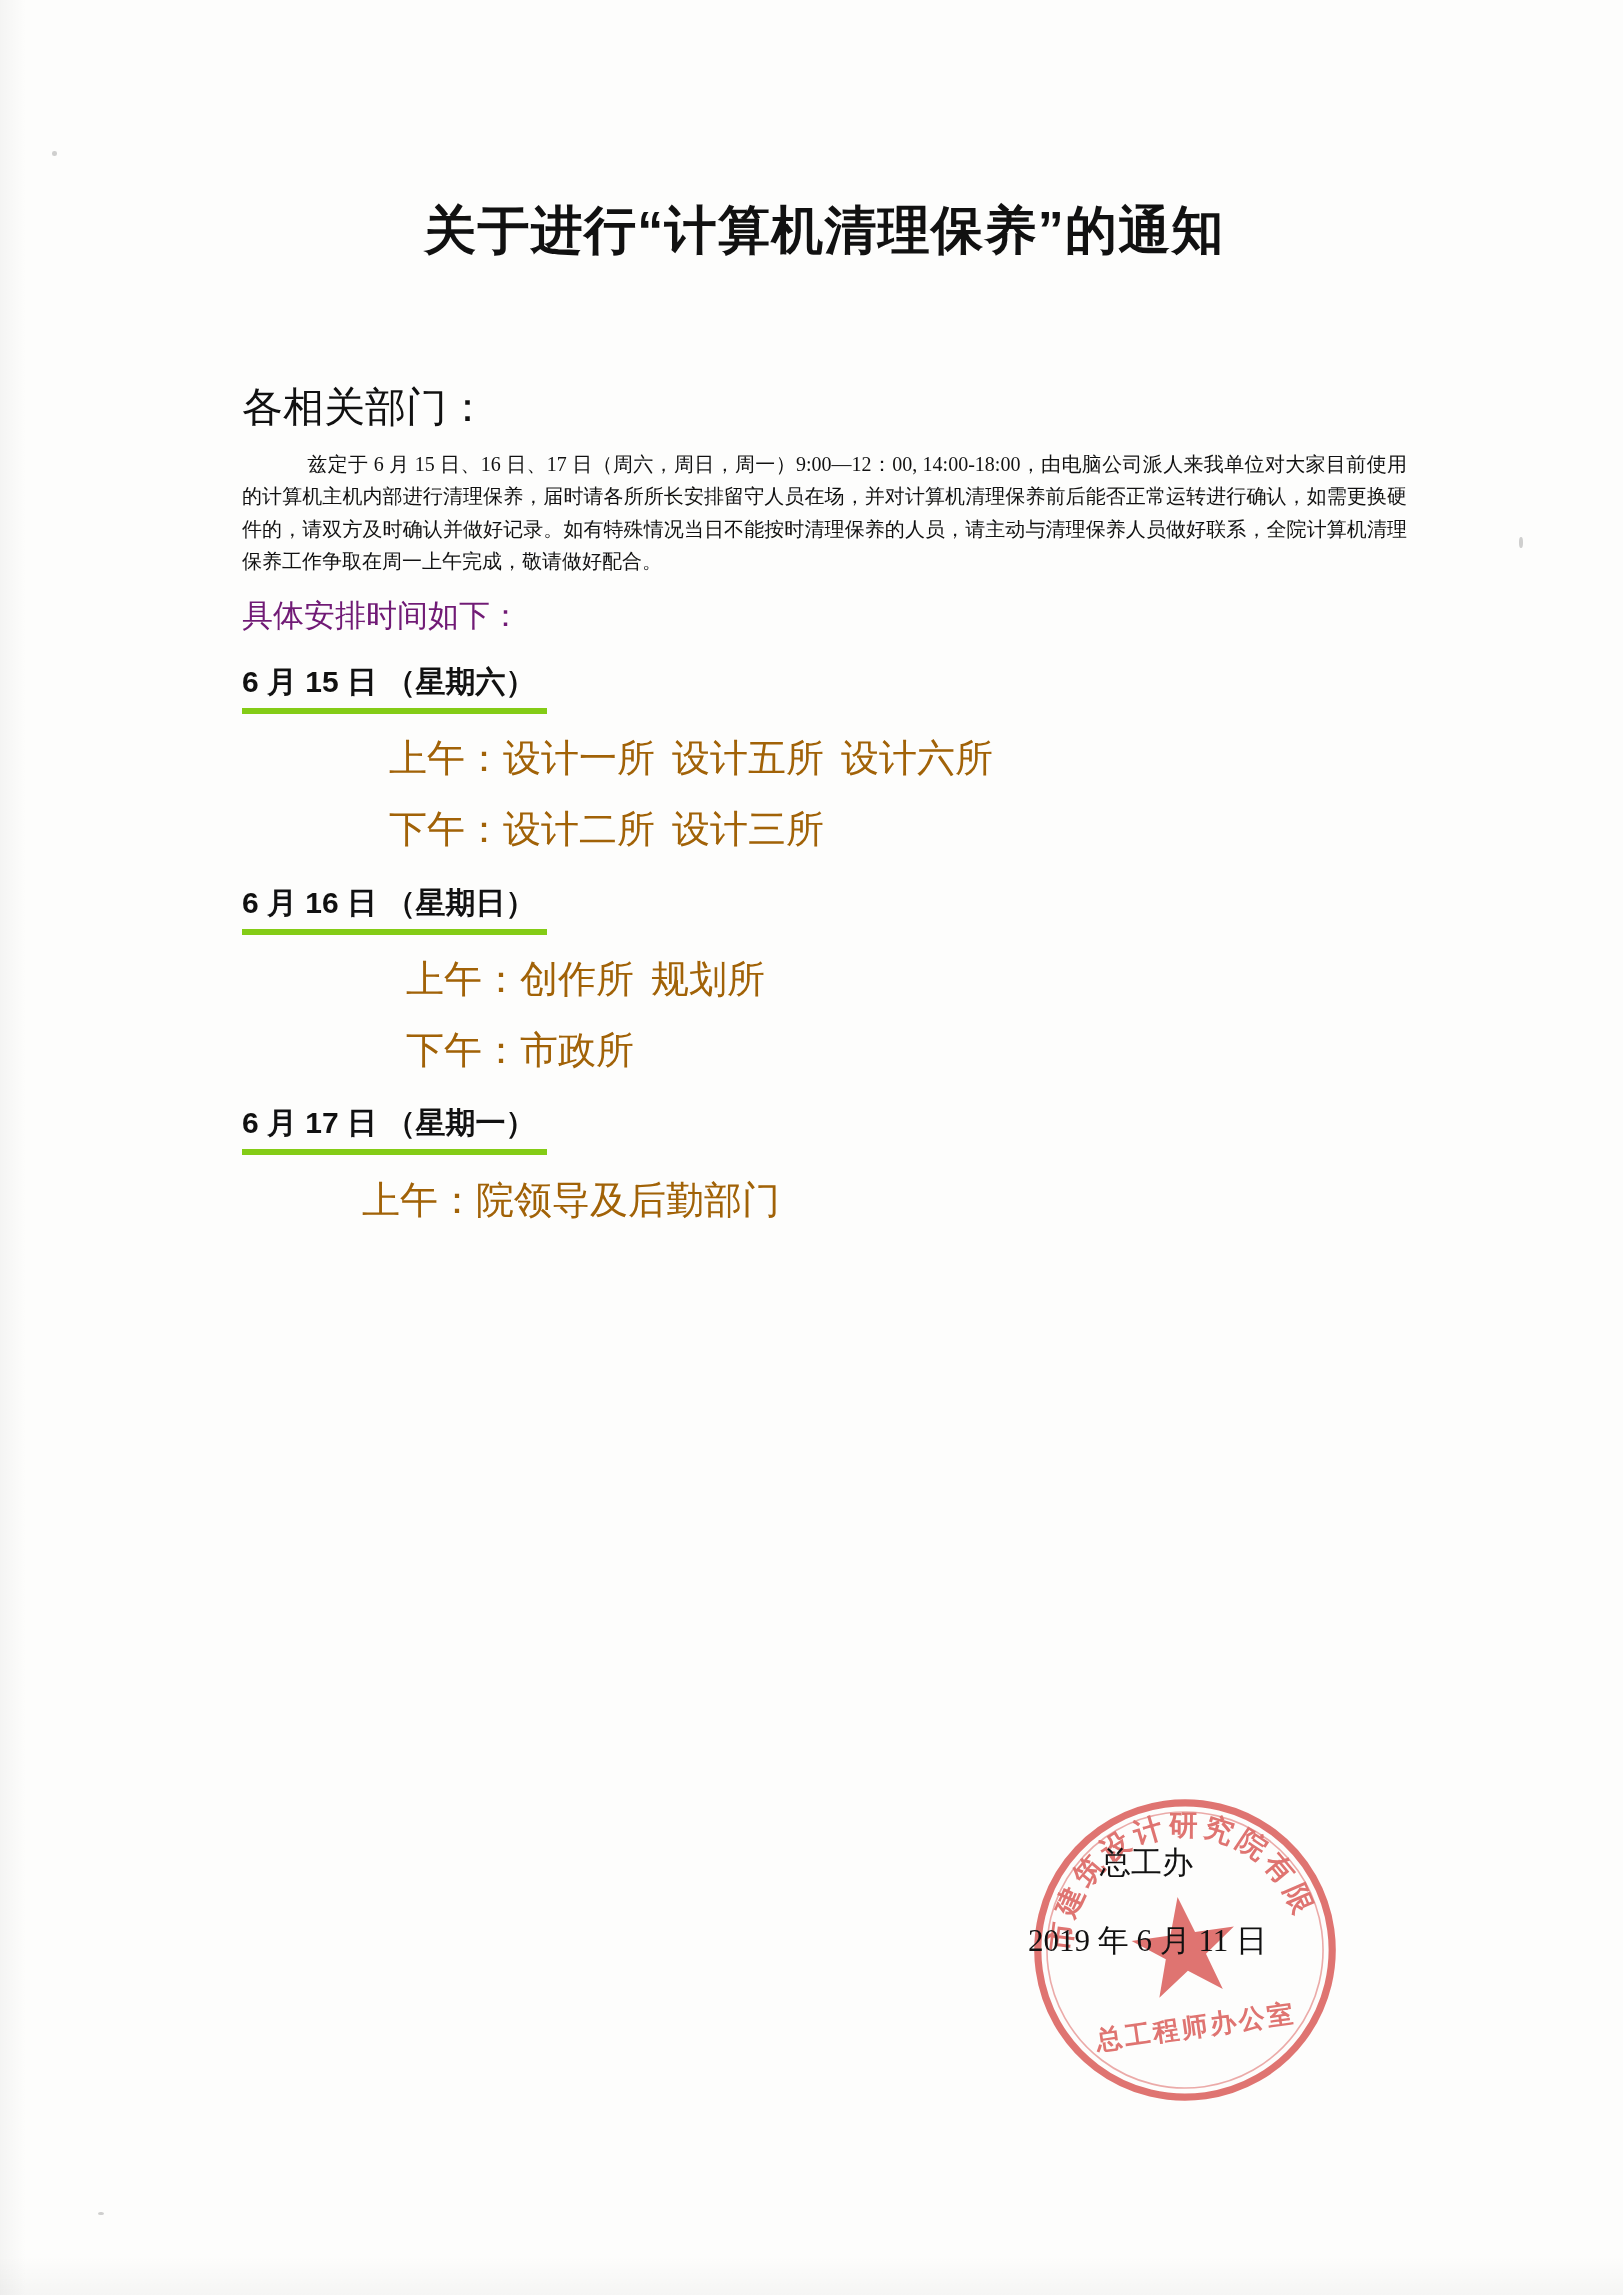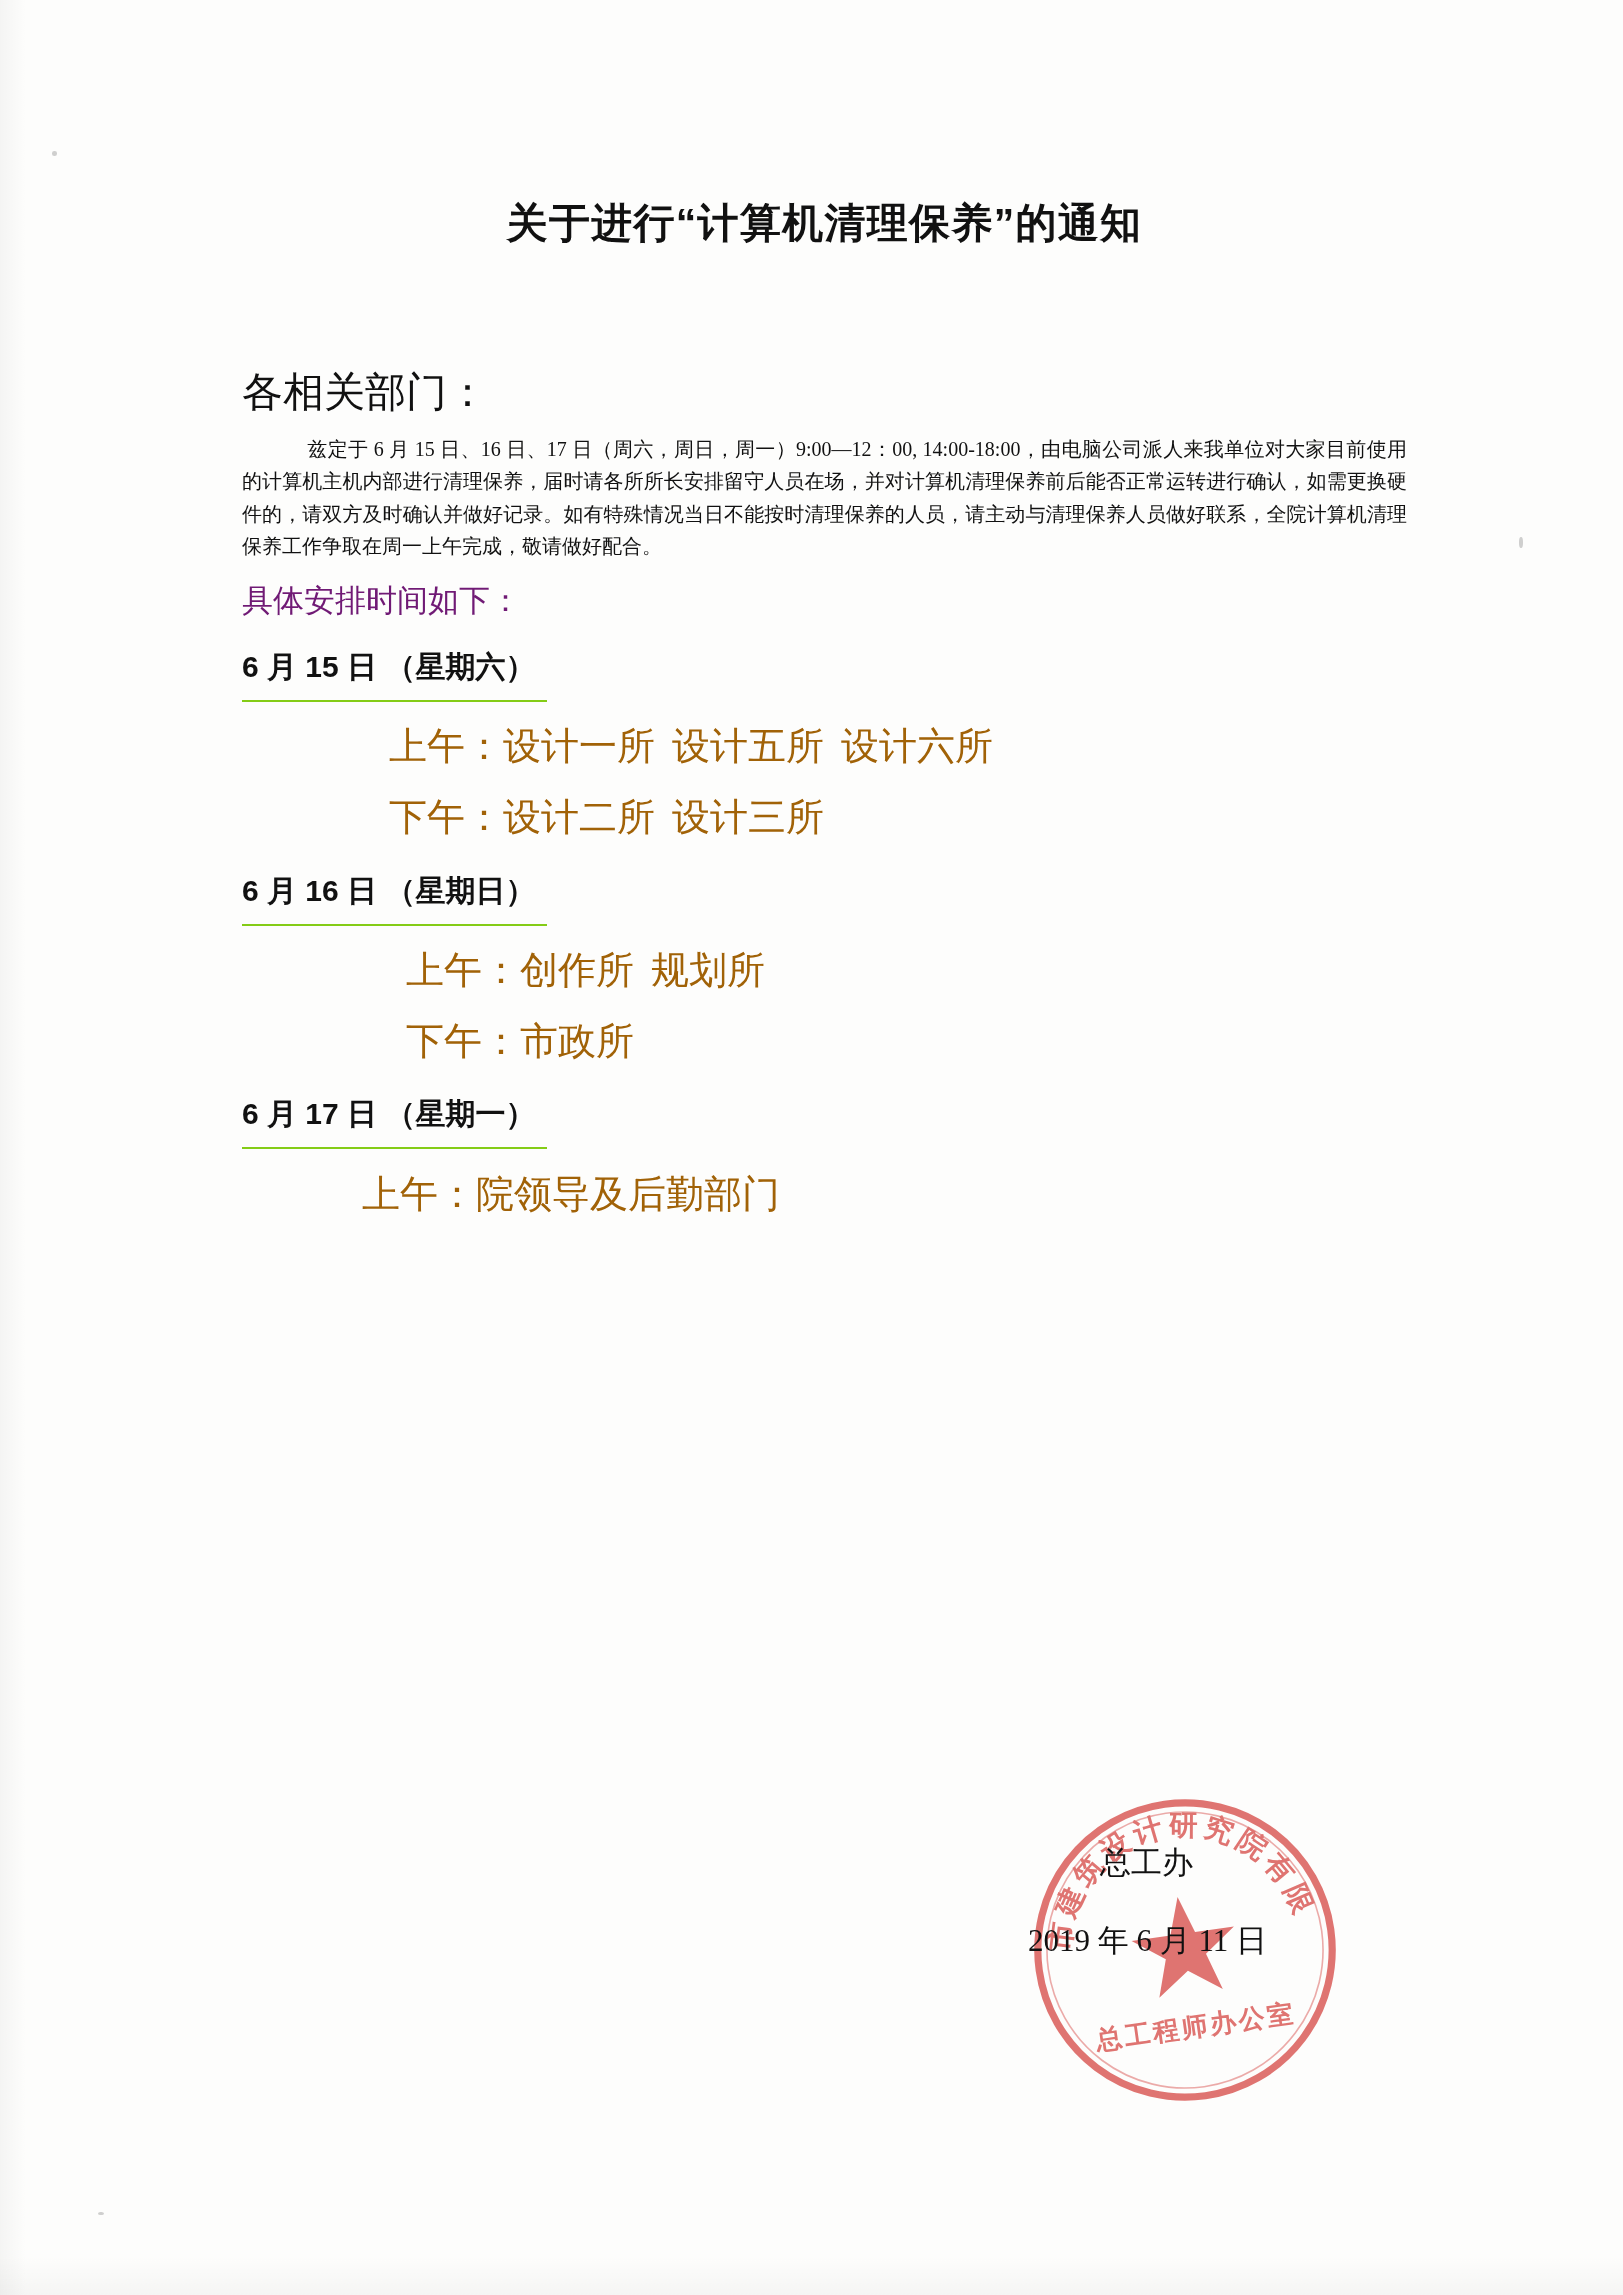--- a/index.html
+++ b/index.html
@@ -44,21 +44,21 @@
     position: absolute;
     left: 242px;
     top: 0;
     width: 1165px;
   }
 
   .doc-title {
     text-align: center;
     font-family: "Liberation Sans", "DejaVu Sans", sans-serif;
     font-weight: bold;
-    font-size: 41px;
+    font-size: 52px;
     letter-spacing: 1.3px;
     margin-top: 196px;
     color: #111;
   }
 
   .salutation {
     margin-top: 121px;
     font-size: 41px;
     line-height: 1.0;
     color: #111;
@@ -86,22 +86,22 @@
 
   .date-head {
     margin-top: 27.5px;
     font-family: "Liberation Sans", "DejaVu Sans", sans-serif;
     font-weight: bold;
     font-size: 30px;
     color: #111;
   }
   .date-head .underlined {
     display: inline-block;
-    border-bottom: 2px solid #84cc16;
-    padding-bottom: 12px;
+    border-bottom: 6px solid #84cc16;
+    padding-bottom: 5px;
     padding-right: 11.8px;
   }
 
   .session-line {
     margin-top: 19.6px;
     margin-left: 147px;
     font-size: 38px;
     color: #a16207;
   }
   .session-line .sep {

